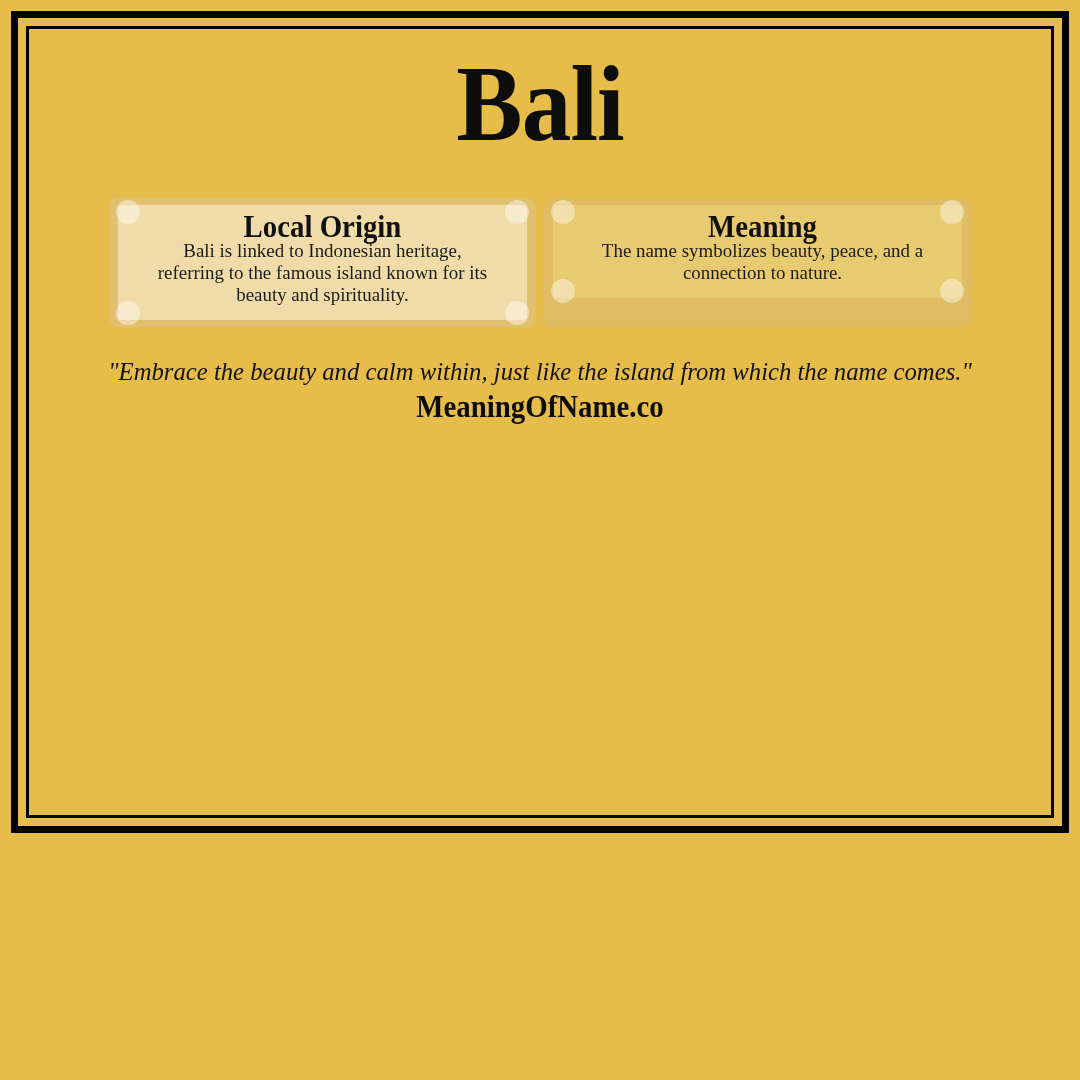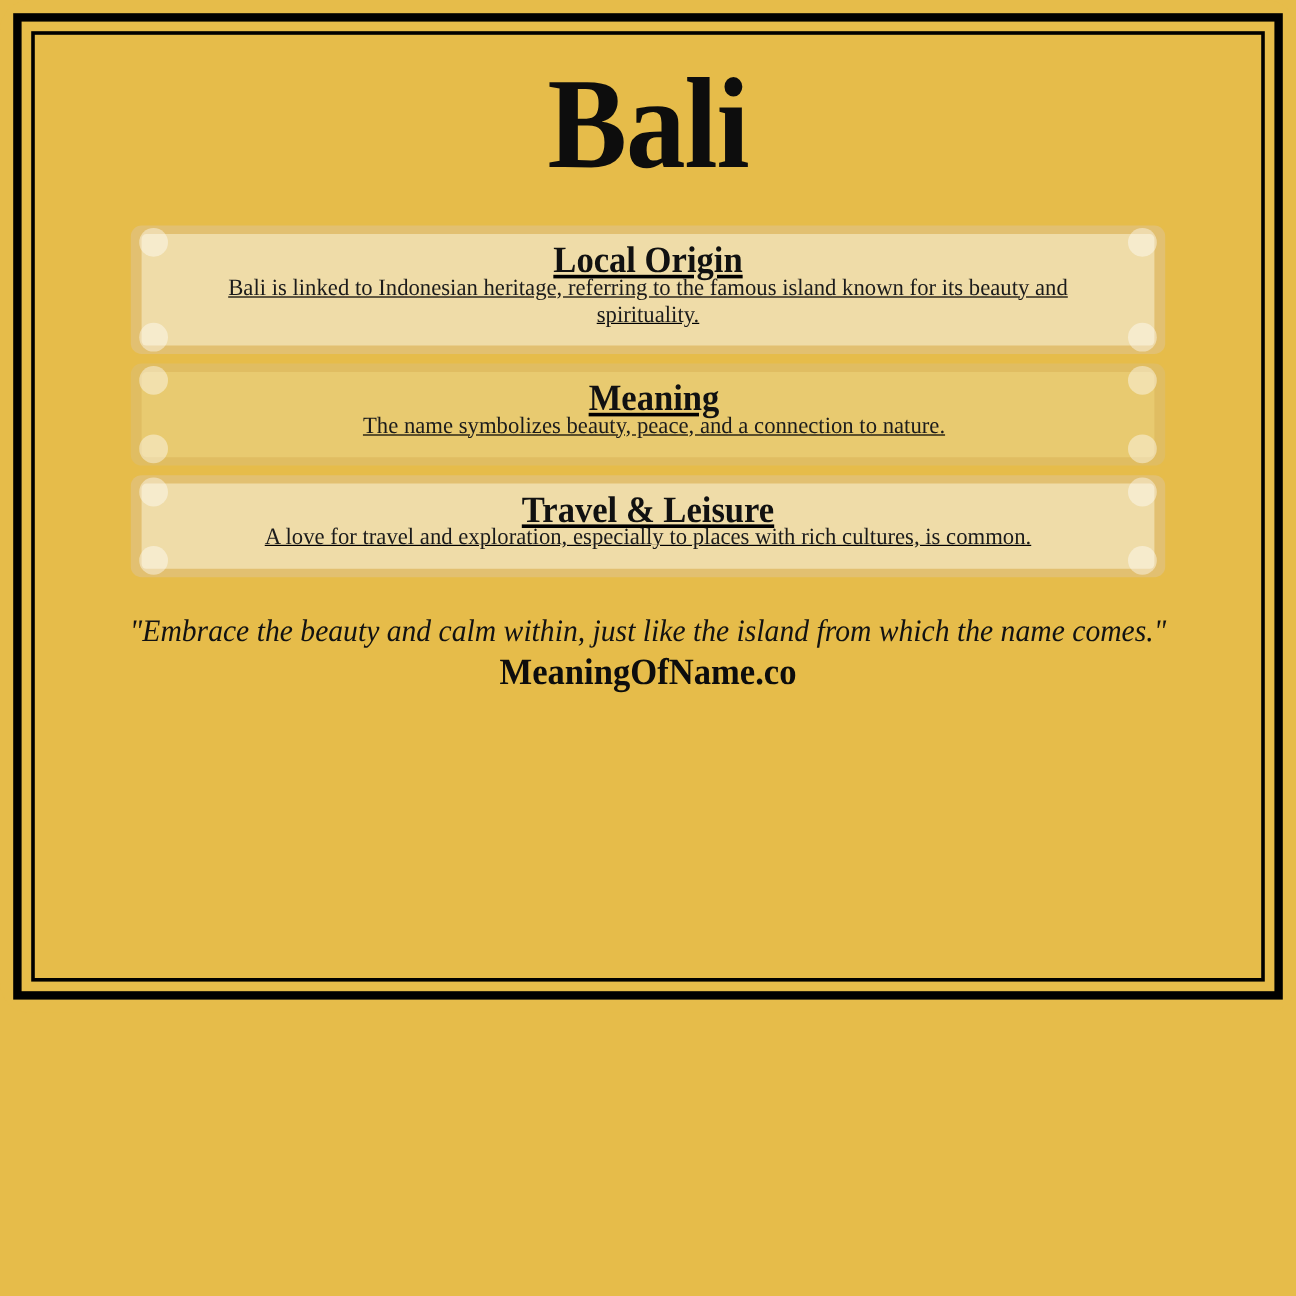--- a/index.html
+++ b/index.html
@@ -65,25 +65,24 @@
     letter-spacing: -1px;
     margin-top: 16px;
     text-align: center;
     font-family: "Liberation Serif", "DejaVu Serif", serif;
     transform: scaleX(0.92);
   }
 
   
   .cards {
     width: 862px;
-    margin-top: 30px;
+    margin-top: 40px;
     display: flex;
-    flex-direction: column;
+    flex-direction: row;
     gap: 8px;
-    text-decoration: underline;
   }
 
   .card {
     position: relative;
     width: 862px;
     box-sizing: border-box;
     border-radius: 9px;
     padding: 7px 9px;
     overflow: hidden;
   }
@@ -198,30 +197,20 @@
           <span class="pin br"></span>
           <div class="card-heading">Meaning</div>
           <div class="card-body">The name symbolizes beauty, peace, and a connection to nature.</div>
         </div>
       </div>
 
 
 
 
 
-      <div class="card light">
-        <div class="card-inner">
-          <span class="pin tl"></span>
-          <span class="pin tr"></span>
-          <span class="pin bl"></span>
-          <span class="pin br"></span>
-          <div class="card-heading">Travel &amp; Leisure</div>
-          <div class="card-body">A love for travel and exploration, especially to places with rich cultures, is common.</div>
-        </div>
-      </div>
 
     </div>
 
     <div class="footer">
       <div class="quote">"Embrace the beauty and calm within, just like the island from which the name comes."</div>
       <div class="brand">MeaningOfName.co</div>
     </div>
 
   </div>
 </div>

